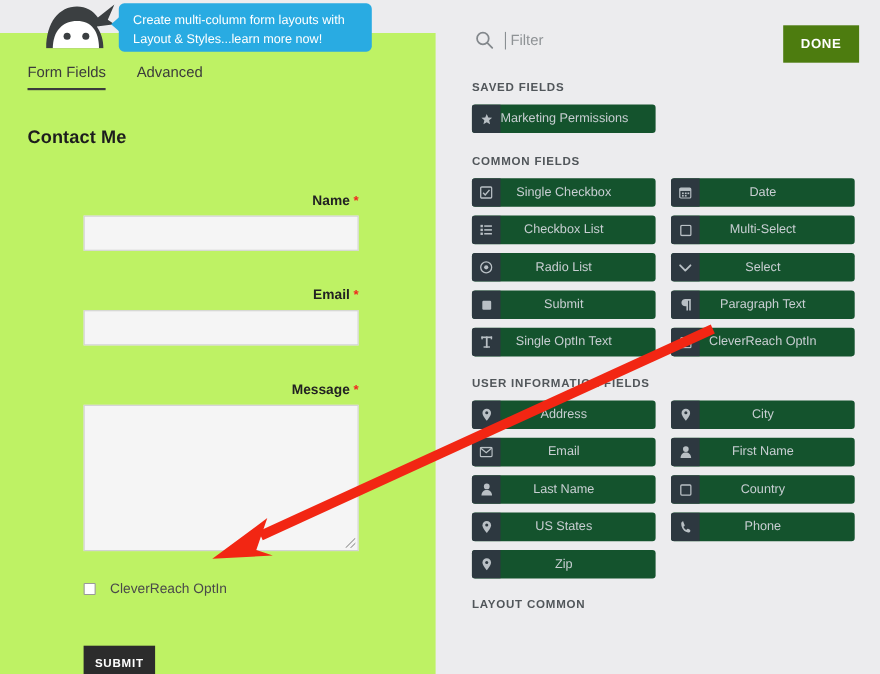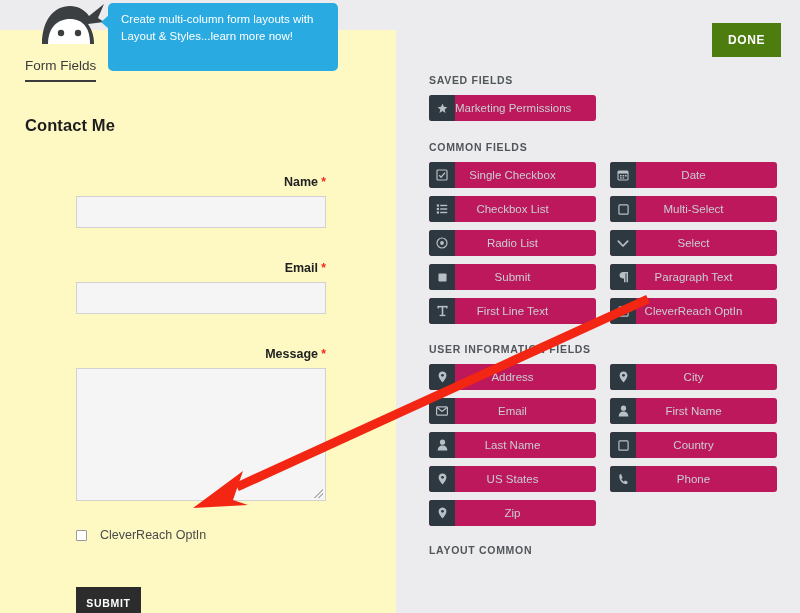--- a/index.html
+++ b/index.html
@@ -8,21 +8,21 @@
     font-family: "Liberation Sans", sans-serif;
     background: #ececee;
     overflow: hidden;
   }
   #app { position: relative; width: 800px; height: 613px; }
 
   
   .form-panel {
     position: absolute; left: 0; top: 30px;
     width: 396px; height: 583px;
-    background: #fef9c3;
+    background: #bef264;
   }
   .logo-wrap {
     position: absolute; left: 30px; top: -2px;
     width: 80px; height: 46px; overflow: hidden;
   }
   .tabs {
     position: absolute; left: 25px; top: 28px;
     display: flex; align-items: flex-end; gap: 28px;
   }
   .tab {
@@ -68,21 +68,21 @@
     width: 65px; height: 32px; background: #2c2c2c; color: #fff;
     font-size: 10.5px; font-weight: bold; letter-spacing: .7px;
     display: flex; align-items: center; justify-content: center;
     border: none; cursor: pointer; font-family: inherit;
   }
 
   
   .tooltip {
     position: absolute; left: 108px; top: 3px;
     width: 230px; background: #29abe2; border-radius: 5px;
-    padding: 8px 12px 27px 13px; color: #fff; font-size: 11.5px;
+    padding: 8px 12px 3px 13px; color: #fff; font-size: 11.5px;
     line-height: 1.45; z-index: 20;
   }
   .tooltip::before {
     content: ""; position: absolute; left: -7px; top: 12px;
     border-top: 7px solid transparent; border-bottom: 7px solid transparent;
     border-right: 8px solid #29abe2;
   }
 
   
   .picker { position: absolute; left: 396px; top: 0; width: 404px; height: 613px; }
@@ -99,21 +99,21 @@
     border: none; font-family: inherit; font-size: 12px; font-weight: bold;
     letter-spacing: .6px; cursor: pointer;
   }
   .section-title {
     font-size: 10.5px; font-weight: bold; color: #51565a;
     letter-spacing: .7px; margin-bottom: 9px;
   }
   .section { position: absolute; left: 33px; width: 348px; }
   .grid { display: flex; flex-wrap: wrap; gap: 8px 14px; }
   .fbtn {
-    width: 167px; height: 26px; background: #be185d; border-radius: 3px;
+    width: 167px; height: 26px; background: #14532d; border-radius: 3px;
     display: flex; align-items: center; cursor: pointer; overflow: hidden;
     position: relative;
   }
   .fbtn .ic {
     width: 26px; height: 26px; background: #2d3840;
     display: flex; align-items: center; justify-content: center;
     color: #b9c0c5; flex: none;
   }
   .fbtn .lbl {
     flex: 1; text-align: center; font-size: 11.5px; color: #c8ced2;
@@ -177,20 +177,27 @@
       <circle cx="48" cy="35" r="3.2" fill="#3b3f41"></circle>
     </svg>
   </div>
 
   <div class="tooltip">
     <span>Create multi-column form layouts with Layout &amp; Styles...learn more now!</span>
   </div>
 
   <div class="picker">
 
+    <div class="search-row">
+      <svg width="17" height="17" viewBox="0 0 17 17">
+        <circle cx="7" cy="7" r="5.3" fill="none" stroke="#83888c" stroke-width="1.6"></circle>
+        <line x1="11" y1="11" x2="15.5" y2="15.5" stroke="#83888c" stroke-width="1.6" stroke-linecap="round"></line>
+      </svg>
+      <input class="filter-input" placeholder="Filter" style="">
+    </div>
 
     <button class="done-btn">DONE</button>
 
     <div class="section" style="top:74px">
       <div class="section-title">SAVED FIELDS</div>
       <div class="grid">
         <div class="fbtn">
           <span class="ic">
             <svg width="11" height="11" viewBox="0 0 12 12">
                 <path d="M6 0.6 L7.5 4.1 L11.3 4.5 L8.4 7 L9.3 10.8 L6 8.8 L2.7 10.8 L3.6 7 L0.7 4.5 L4.5 4.1 Z" fill="currentColor"></path>
@@ -293,21 +300,21 @@
         <div class="fbtn">
           <span class="ic">
             <svg width="11" height="12" viewBox="0 0 11 12">
                 <rect x="0.6" y="0.9" width="9.8" height="1.5" fill="currentColor"></rect>
                 <rect x="4.7" y="0.9" width="1.6" height="10.2" fill="currentColor"></rect>
                 <rect x="2.6" y="9.8" width="5.8" height="1.3" fill="currentColor"></rect>
                 <rect x="0.6" y="0.9" width="1.3" height="2.6" fill="currentColor"></rect>
                 <rect x="9.1" y="0.9" width="1.3" height="2.6" fill="currentColor"></rect>
               </svg>
           </span>
-          <span class="lbl">First Line Text</span>
+          <span class="lbl">Single OptIn Text</span>
         </div>
 
         <div class="fbtn">
           <span class="ic">
             <svg width="11" height="11" viewBox="0 0 12 12">
                 <rect x="1" y="1" width="10" height="10" rx="1" fill="none" stroke="currentColor" stroke-width="1.3"></rect>
               </svg>
           </span>
           <span class="lbl">CleverReach OptIn</span>
         </div>

